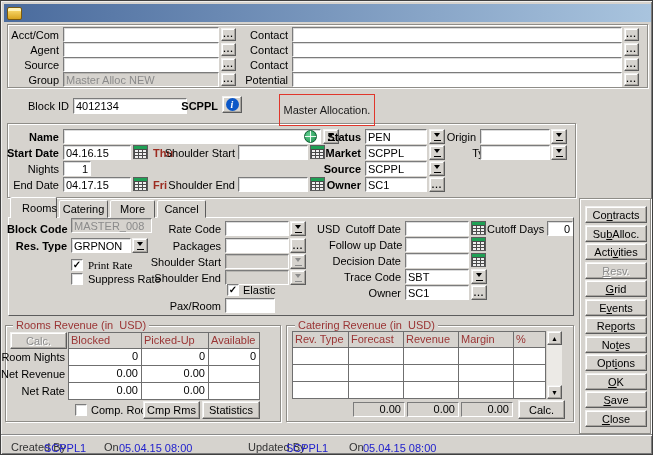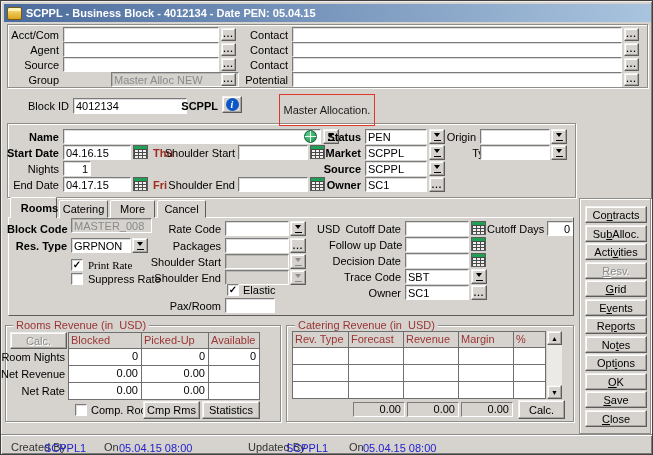--- a/index.html
+++ b/index.html
@@ -55,21 +55,21 @@
         radial-gradient(circle at 35% 35%,#5fd08f,#1d8a4a);
       border:1px solid #0f5f33;box-sizing:border-box;}
   .info-circle{width:13px;height:13px;border-radius:50%;background:#0b57c8;color:#fff;
       font-family:"Liberation Serif",serif;font-style:italic;font-weight:bold;font-size:10px;
       display:flex;align-items:center;justify-content:center;}
   .alert-box{position:absolute;border:1px solid #e0362b;display:flex;align-items:center;justify-content:center;
       color:#1a1a1a;z-index:4;}
   .tab{position:absolute;box-sizing:border-box;top:199px;height:18px;background:#d6d3ce;
       border:1px solid;border-color:#fff #5c5c5c transparent #fff;border-radius:2px 2px 0 0;
       display:flex;align-items:center;justify-content:center;z-index:2;}
-  .tab.active{top:196px;height:21px;font-weight:bold;z-index:3;border-bottom:none;padding-left:12px;}
+  .tab.active{top:196px;height:21px;font-weight:normal;z-index:3;border-bottom:none;padding-left:12px;}
   .pane{position:absolute;left:7px;top:216px;width:566px;height:99px;box-sizing:border-box;background:#d6d3ce;
       border:1px solid;border-color:#fff #5c5c5c #5c5c5c #fff;z-index:1;}
   .rgrid{position:absolute;display:grid;grid-template-columns:73px 67px 51px;
       border-top:1px solid #6f6f6f;border-left:1px solid #6f6f6f;z-index:2;}
   .cgrid{position:absolute;display:grid;grid-template-columns:56px 55px 55px 55px 32px;
       border-top:1px solid #6f6f6f;border-left:1px solid #6f6f6f;z-index:2;}
   .cell{box-sizing:border-box;border-right:1px solid #6f6f6f;border-bottom:1px solid #6f6f6f;
       font-size:11px;padding:1px 3px;height:17px;overflow:hidden;white-space:nowrap;}
   .cell.h{background:#d6d3ce;color:#9a3434;height:16px;padding-left:2px;}
   .cell.v{background:#fff;text-align:right;}
@@ -86,39 +86,38 @@
   .sb-track{position:absolute;background:#eceae6;}
   .sb-arrow{font-size:7px;line-height:7px;}
 </style>
 </head>
 <body>
 
 <div class="screen">
 
   <div class="titlebar">
     <span class="app-icon"></span>
-    <span class="ttl">SCPPL - Business Block - 4012134 - Date PEN: 05.04.15</span>
   </div>
 
   <div class="grp" style="left:6px;top:23px;width:641px;height:64px;"></div>
 
   <span class="lbl" style="left:2px;top:28px;width:56px;">Acct/Com</span>
   <input class="fld" style="left: 62px; top: 26px; width: 156px;">
   <div class="btn3 dots" style="left:220px;top:27px;width:15px;height:13px;">...</div>
 
   <span class="lbl" style="left:2px;top:43px;width:56px;">Agent</span>
   <input class="fld" style="left: 62px; top: 41px; width: 156px;">
   <div class="btn3 dots" style="left:220px;top:42px;width:15px;height:13px;">...</div>
 
   <span class="lbl" style="left:2px;top:58px;width:56px;">Source</span>
   <input class="fld" style="left: 62px; top: 56px; width: 156px;">
   <div class="btn3 dots" style="left:220px;top:57px;width:15px;height:13px;">...</div>
 
   <span class="lbl" style="left:2px;top:73px;width:56px;">Group</span>
-  <input class="fld dis" style="left: 62px; top: 71px; width: 128px; margin-left: 48px;" value="Master Alloc NEW">
+  <input class="fld dis" style="left: 62px; top: 71px; width: 156px;" value="Master Alloc NEW">
   <div class="btn3 dots" style="left:220px;top:72px;width:15px;height:13px;">...</div>
 
   <span class="lbl" style="left:230px;top:28px;width:57px;">Contact</span>
   <input class="fld" style="left: 291px; top: 26px; width: 330px;">
   <div class="btn3 dots" style="left:623px;top:27px;width:15px;height:13px;">...</div>
 
   <span class="lbl" style="left:230px;top:43px;width:57px;">Contact</span>
   <input class="fld" style="left: 291px; top: 41px; width: 330px;">
   <div class="btn3 dots" style="left:623px;top:42px;width:15px;height:13px;">...</div>
 

